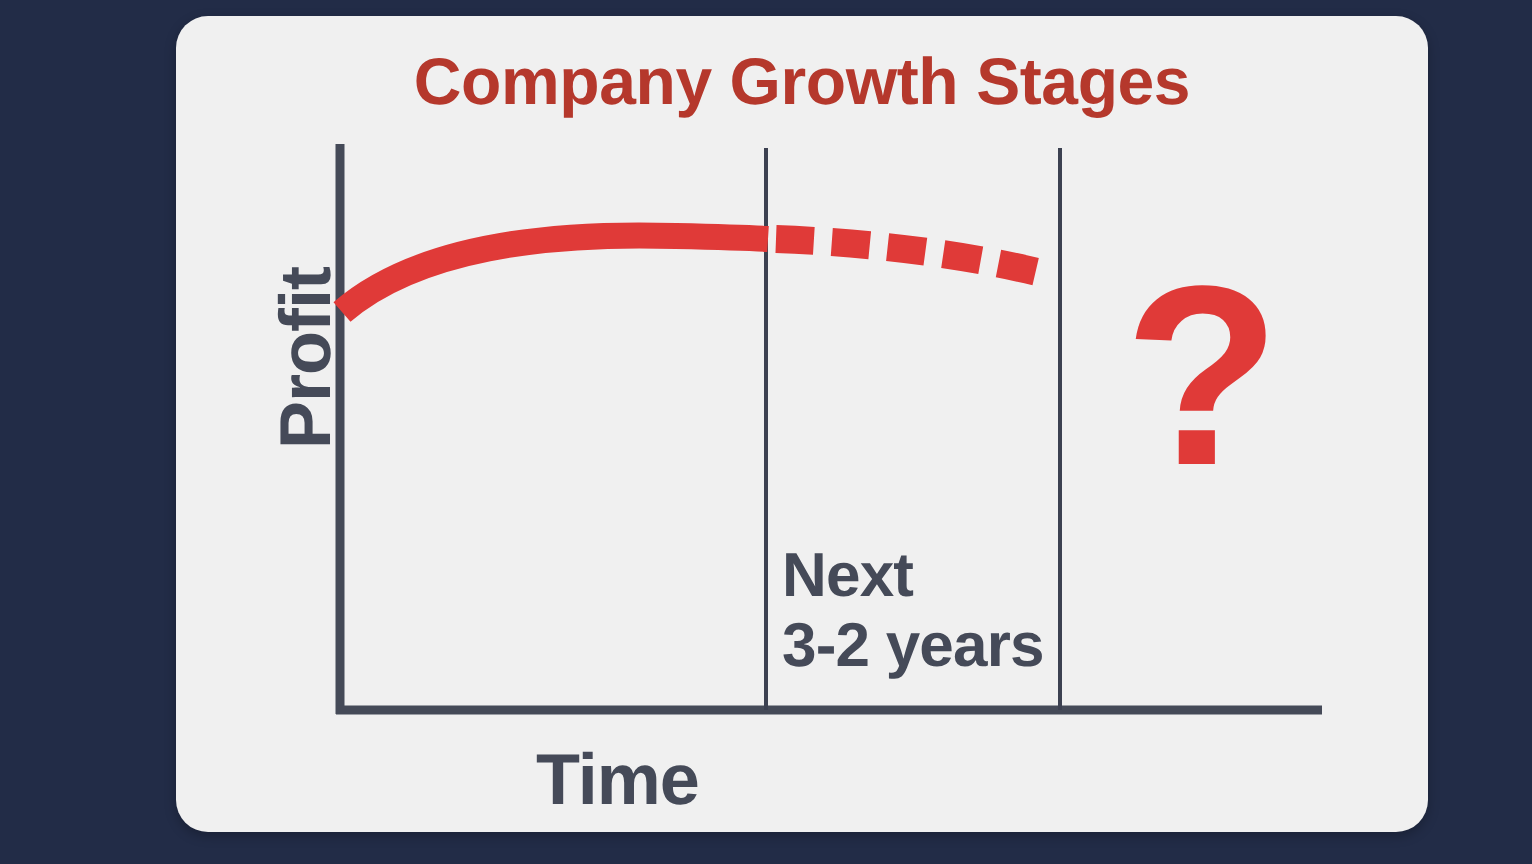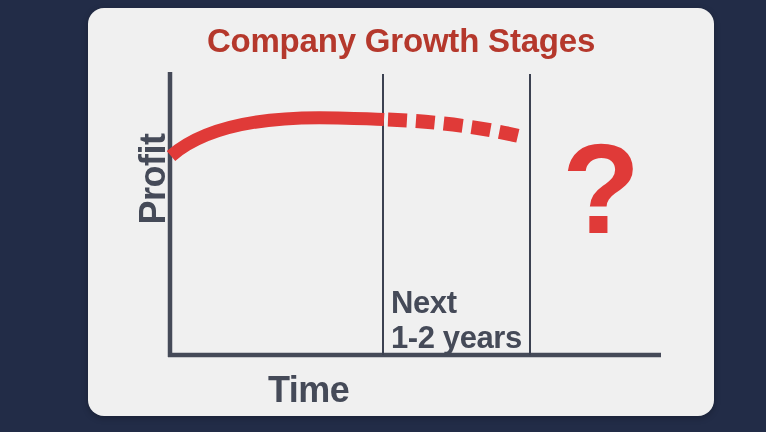--- a/index.html
+++ b/index.html
@@ -74,21 +74,21 @@
     width: 260px;
     font-size: 36px;
     font-weight: bold;
     color: #454a58;
     letter-spacing: -0.5px;
   }
   
   #stage-annotation {
     position: absolute;
     left: 303px;
-    top: 278px;
+    top: 263px;
     font-size: 31px;
     font-weight: bold;
     color: #454a58;
     line-height: 1.12;
     letter-spacing: -0.4px;
   }
   #stage-annotation div { white-space: nowrap; }
   
   #question-mark {
     position: absolute;
@@ -123,19 +123,19 @@
       <path d="M 83 148 C 120 116, 185 108, 250 110 C 272 110.5, 288 111, 296 111.5" fill="none" stroke="#e03a38" stroke-width="13" stroke-linecap="butt"></path>
 
       <path d="M 300 111.5 C 340 113, 390 118, 435 129" fill="none" stroke="#e03a38" stroke-width="14" stroke-dasharray="19 9" stroke-linecap="butt"></path>
     </svg>
 
     <div id="y-axis-label">Profit</div>
     <div id="x-axis-label">Time</div>
 
     <div id="stage-annotation">
       <div>Next</div>
-      <div>1-2 years</div>
+      <div>3-2 years</div>
     </div>
 
     <div id="question-mark">?</div>
 
   </div>
 </div>
 
 </body></html>

